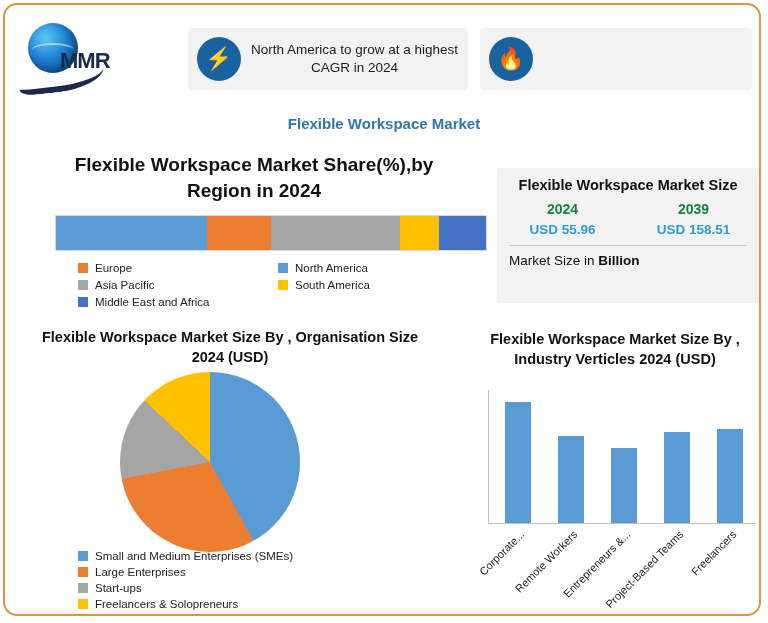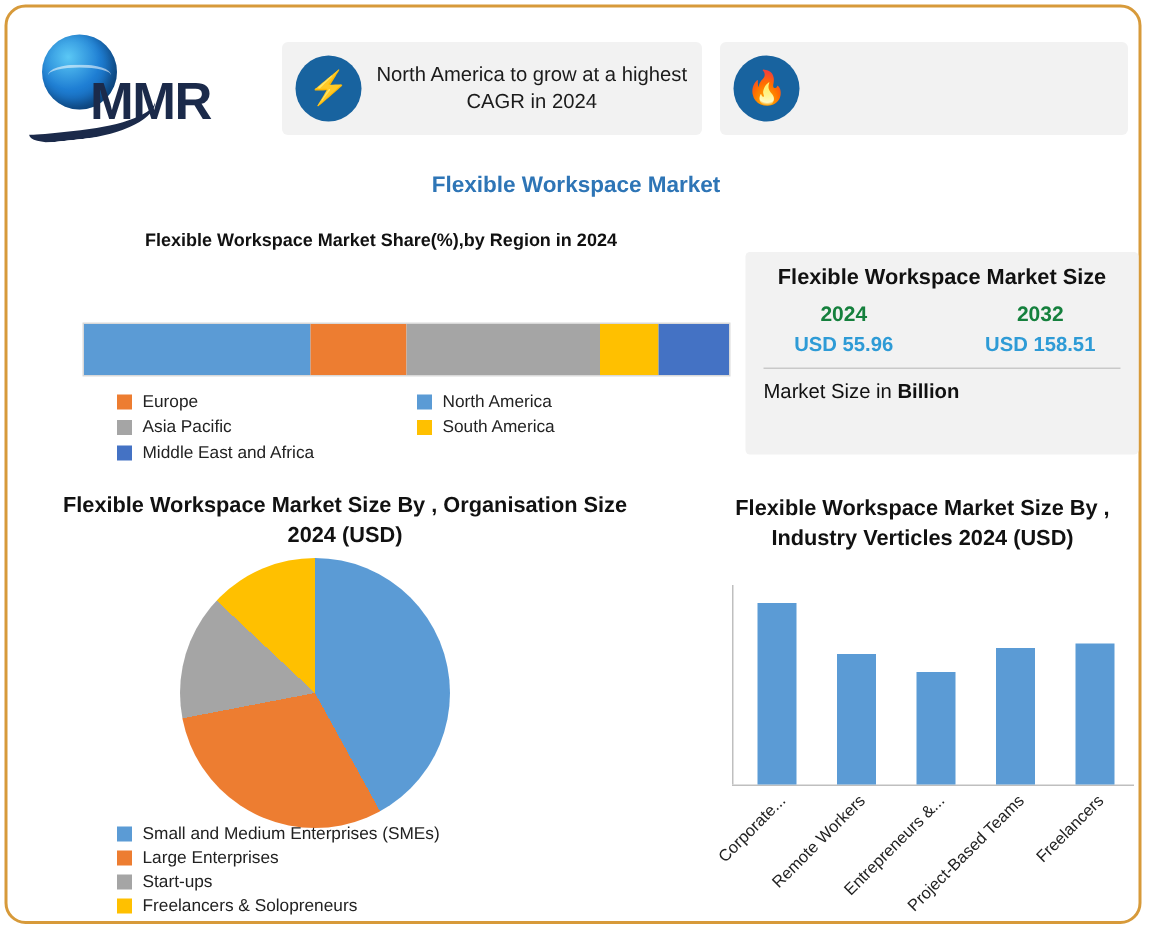--- a/index.html
+++ b/index.html
@@ -26,21 +26,21 @@
   .logo .globe:after{
     content:"";position:absolute;left:4px;top:20px;width:42px;height:12px;
     border-top:2px solid rgba(255,255,255,.55);border-radius:50%;
   }
   .logo .swoosh{
     position:absolute;left:0px;top:40px;width:86px;height:28px;
     border-bottom:6px solid #1b2a4a;border-radius:0 0 60% 20%;
     transform:rotate(-6deg);
   }
   .logo .mmr{
-    position:absolute;left:42px;top:30px;font-size:35px;font-weight:bold;color:#1b2a4a;
+    position:absolute;left:42px;top:30px;font-size:22px;font-weight:bold;color:#1b2a4a;
     letter-spacing:-1px;
   }
 
   .hbox{
     position:absolute;top:18px;height:62px;background:#f2f2f2;border-radius:4px;
     display:flex;align-items:center;
   }
   .hbox1{left:178px;width:280px;}
   .hbox2{left:470px;width:272px;}
   .hicon{
@@ -54,21 +54,21 @@
 
   .title-main{
     position:absolute;left:0;top:115px;width:768px;text-align:center;
     font-size:15px;font-weight:bold;color:#2e75b6;
   }
 
   
   .sec-title{
     position:absolute;text-align:center;font-weight:bold;color:#111;line-height:1.35;
   }
-  #t-region{left:44px;top:152px;width:420px;font-size:12px;}
+  #t-region{left:44px;top:152px;width:420px;font-size:19px;}
   #t-org{left:40px;top:328px;width:380px;font-size:14.5px;}
   #t-ind{left:470px;top:330px;width:290px;font-size:14.5px;}
 
   
   .stacked{
     position:absolute;left:55px;top:215px;width:432px;height:36px;display:flex;
     border:1px solid #d9d9d9;box-sizing:border-box;
   }
   .stacked div{height:100%;}
 
@@ -179,21 +179,21 @@
       <span class="swatch" style="background: rgb(68, 114, 196);"></span>
       <span>Middle East and Africa</span>
     </div>
   </div>
 </div>
 
 <div class="size-box">
   <div class="sb-title">Flexible Workspace Market Size</div>
   <div class="sb-years">
     <div>2024</div>
-    <div>2032</div>
+    <div>2039</div>
   </div>
   <div class="sb-vals">
     <div>USD 55.96</div>
     <div>USD 158.51</div>
   </div>
   <div class="sb-foot">
     <span>Market Size in </span><b>Billion</b>
   </div>
 </div>
 

